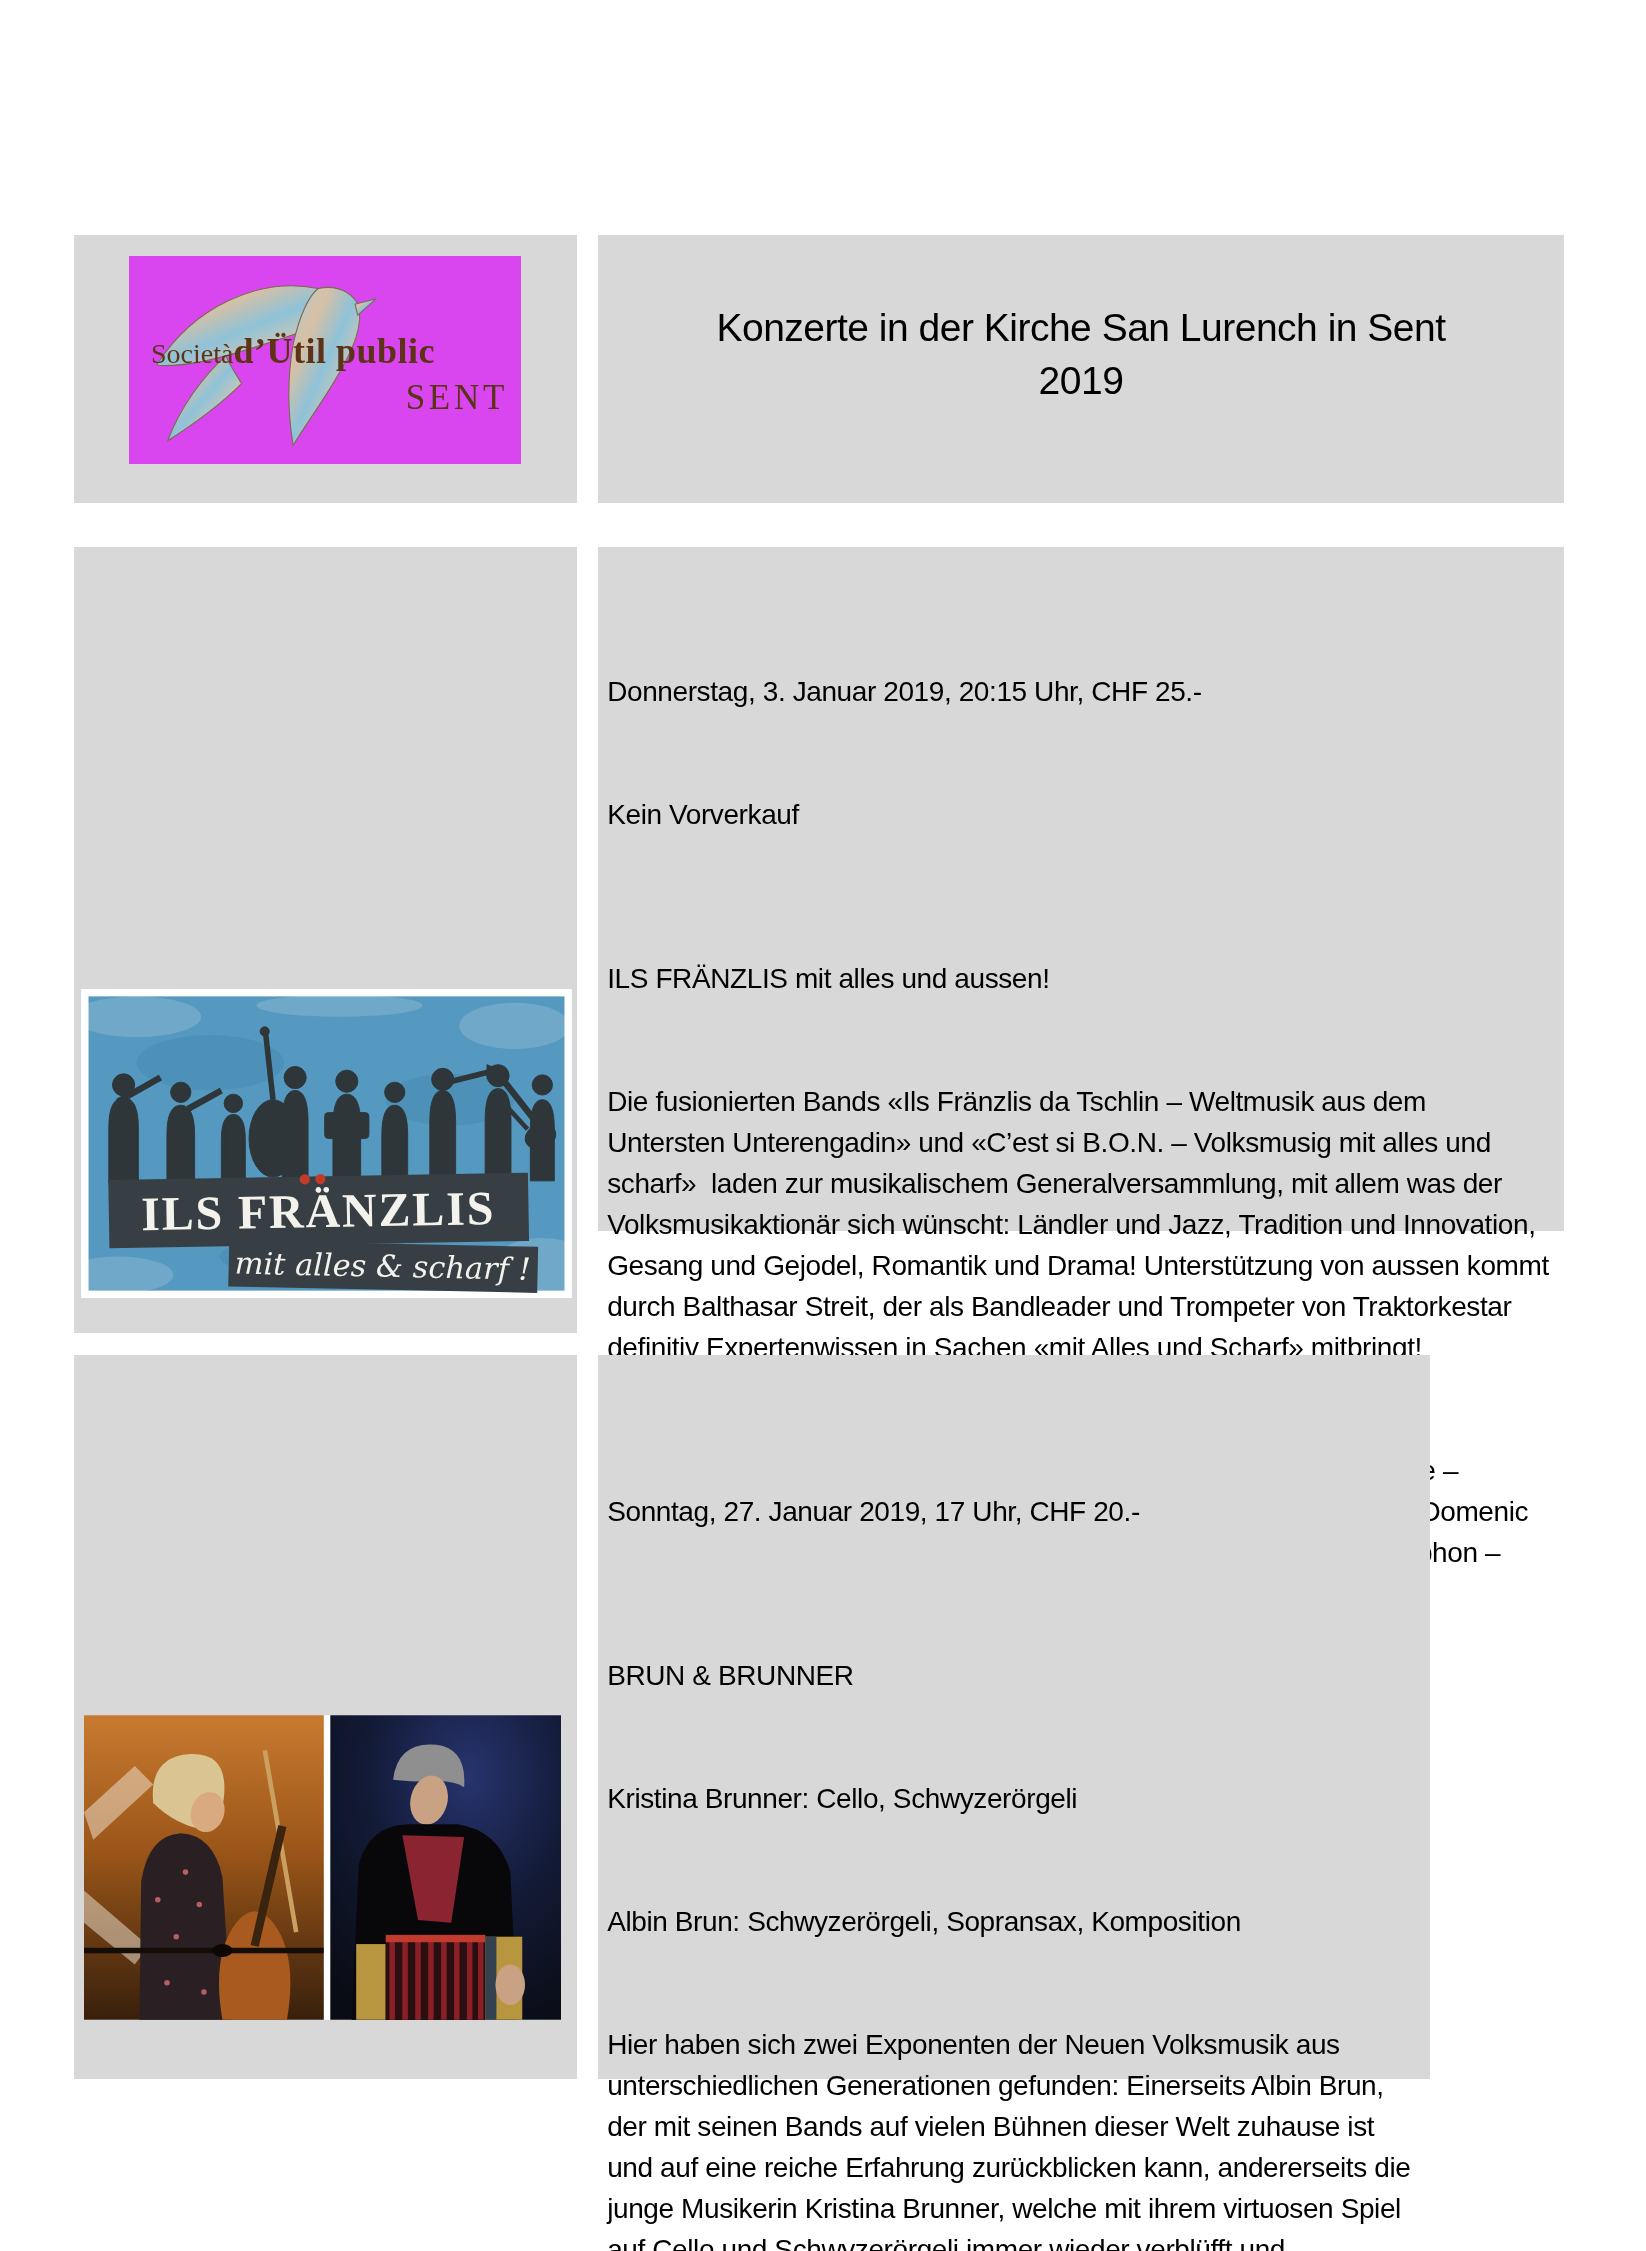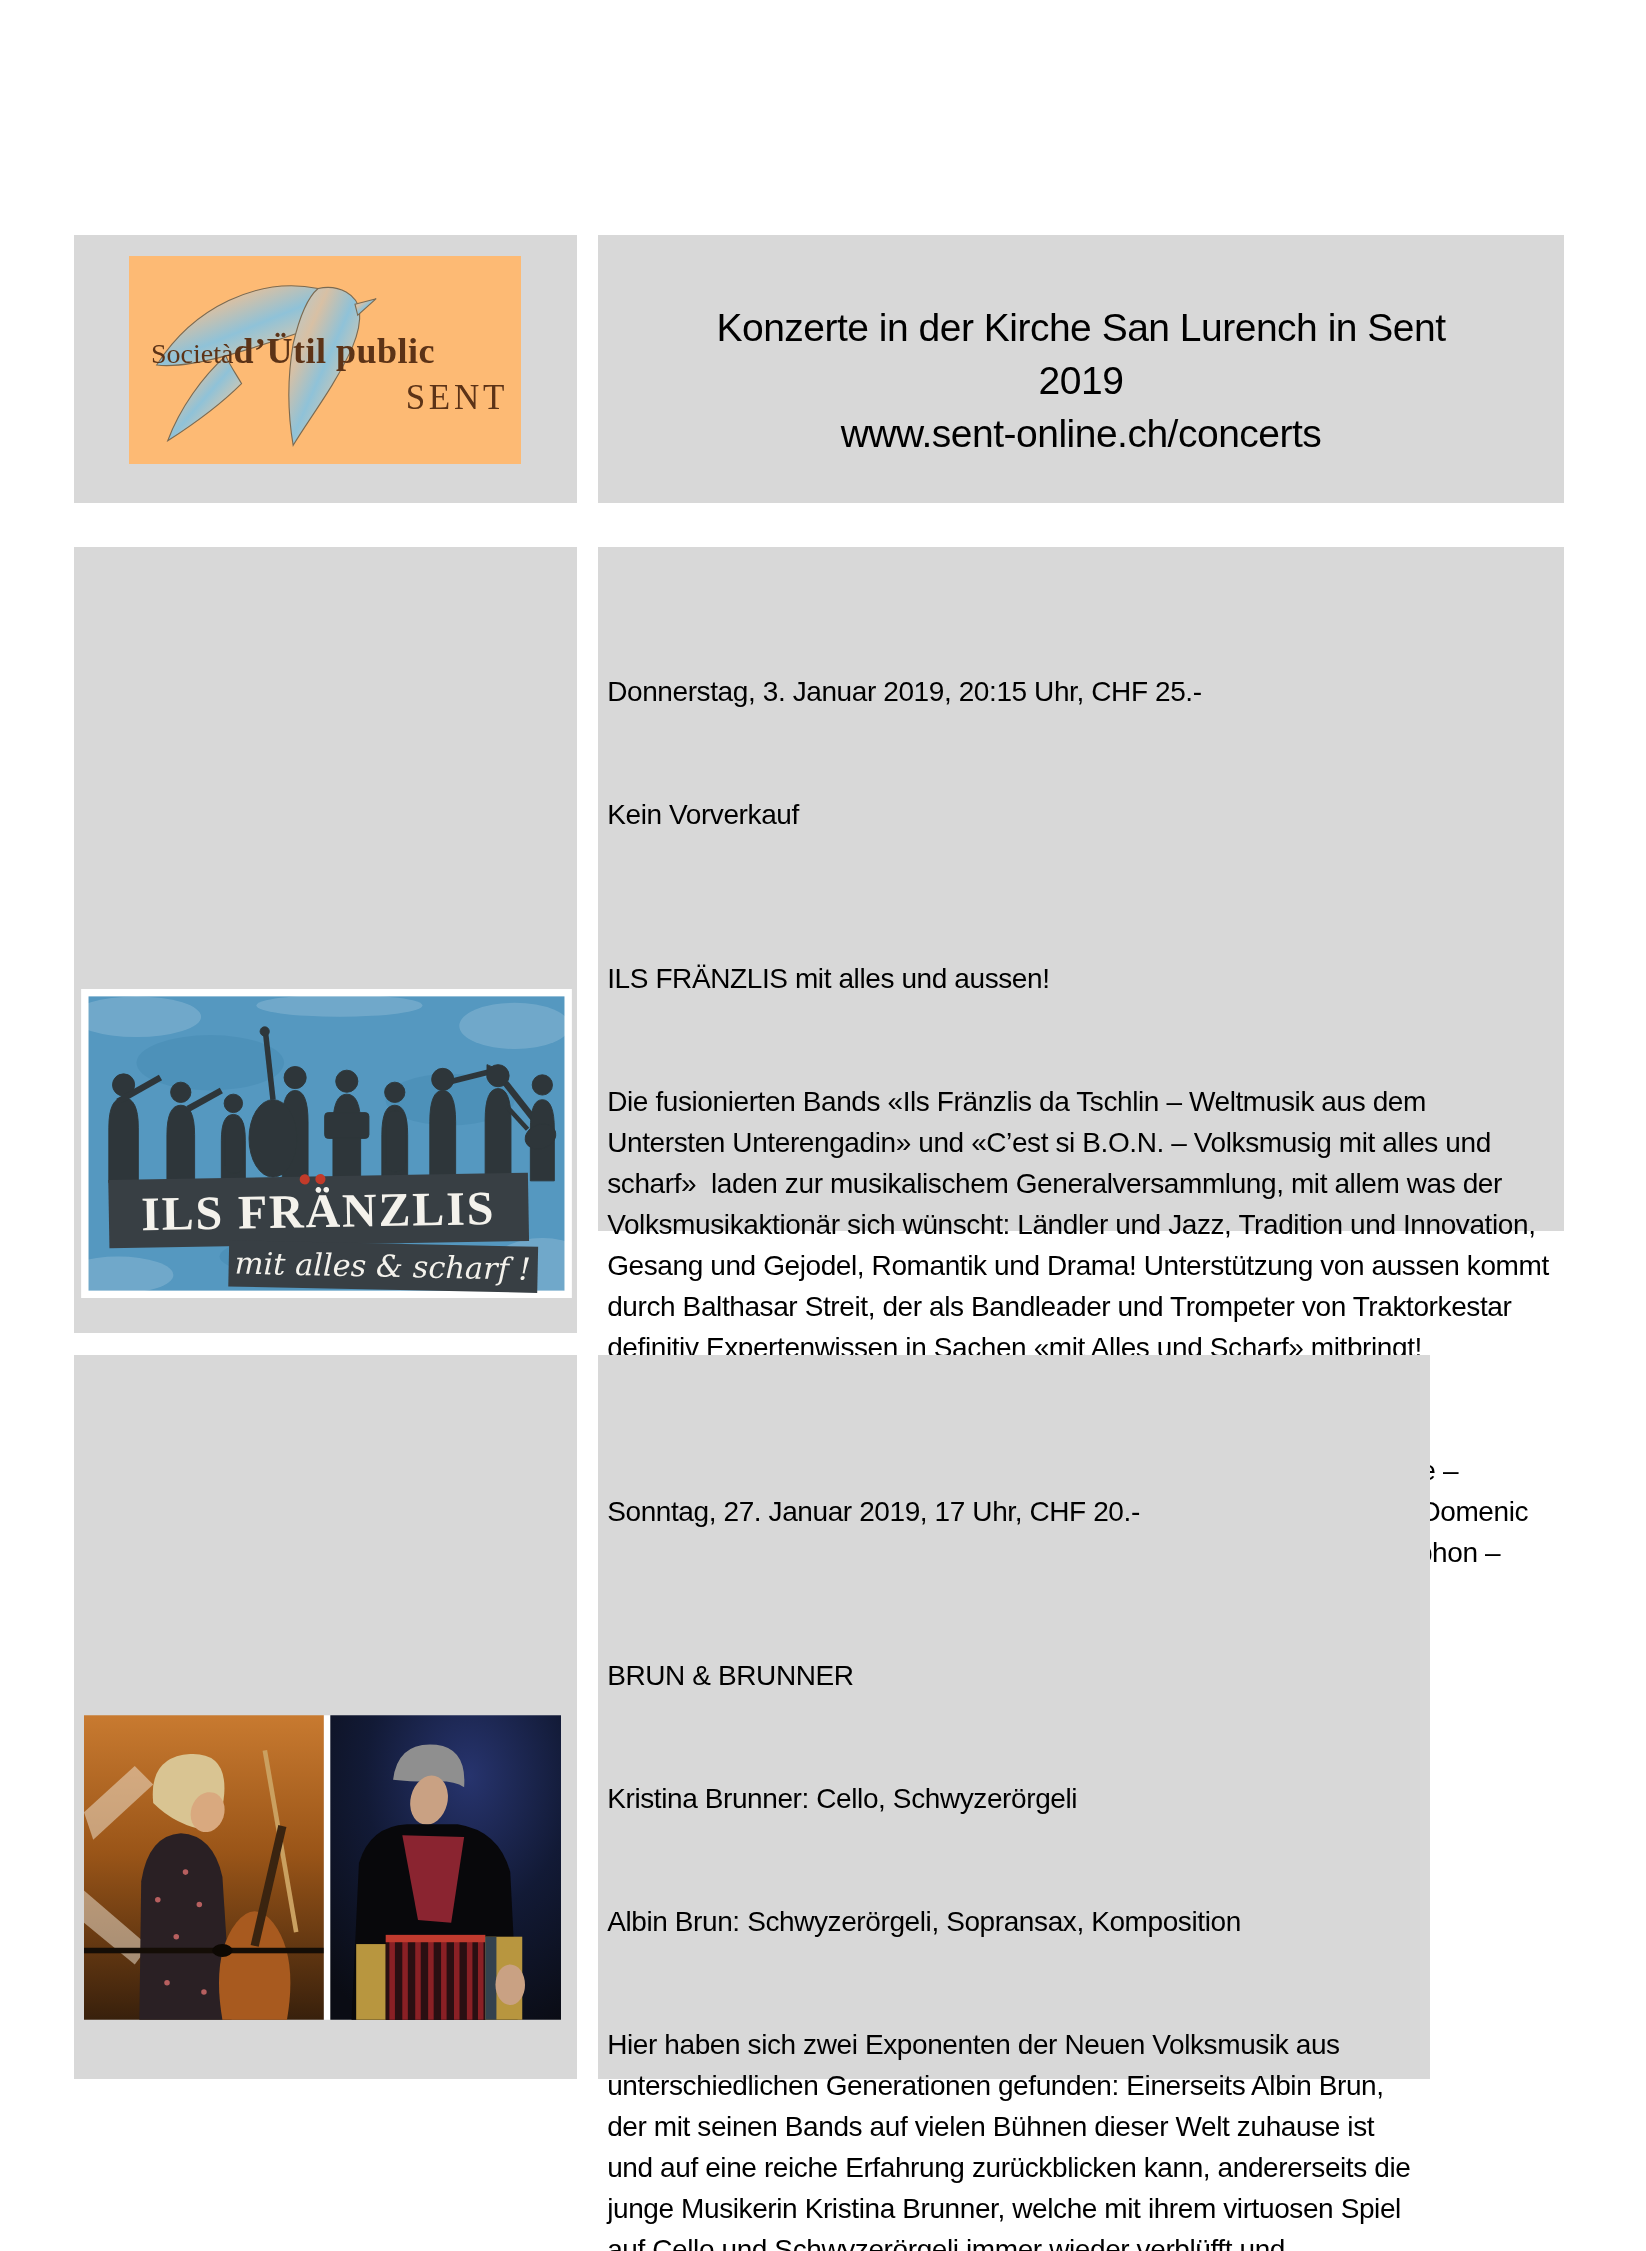--- a/index.html
+++ b/index.html
@@ -5,21 +5,21 @@
   html,body { margin:0; padding:0; background:#ffffff; }
   .page {
     position:relative; width:1647px; height:2252px;
     background:#ffffff; overflow:hidden;
     font-family:"Liberation Sans", sans-serif;
     color:#000;
   }
   .panel { position:absolute; background:#d8d8d8; }
 
   
-  .logo-box { position:absolute; left:55px; top:21px; width:392px; height:208px; background:#fdba74; }
+  .logo-box { position:absolute; left:55px; top:21px; width:392px; height:208px; background:#d946ef; }
   .logo-svg { position:absolute; left:0; top:0; }
   .logo-line1 { position:absolute; left:22px; top:74px; width:362px; white-space:nowrap;
                 font-family:"Liberation Serif", serif; color:#5c3317; }
   .logo-societa { font-size:28px; }
   .logo-util { font-size:36px; font-weight:bold; letter-spacing:0.5px; }
   .logo-sent { position:absolute; right:13px; top:122px;
                font-family:Liberation Serif, serif; font-size:35px; color:#5c3317;
                letter-spacing:3.7px; }
   .title-block { position:absolute; left:0; top:66px; width:100%; text-align:center;
                  font-size:39px; line-height:53px; letter-spacing:-0.5px; }
@@ -66,21 +66,20 @@
       </svg>
       <div class="logo-line1"><span class="logo-societa">Società</span><span class="logo-util">d’Ütil public</span></div>
       <div class="logo-sent">SENT</div>
     </div>
   </div>
 
   <div class="panel" style="left:598px; top:235px; width:966px; height:268px;">
     <div class="title-block">
       <div>Konzerte in der Kirche San Lurench in Sent</div>
       <div>2019</div>
-      <div>www.sent-online.ch/concerts</div>
     </div>
   </div>
 
   <div class="panel" style="left:74px; top:547px; width:503px; height:786px;text-decoration:underline;">
     <div class="art-wrap" style="left:7.4px; top:442px;">
       <svg width="491" height="309" viewBox="0 0 532 335">
         <rect x="0" y="0" width="532" height="335" fill="#ffffff"></rect>
         <rect x="8" y="8" width="516" height="319" fill="#5598c0"></rect>
 
         <g fill="#ffffff" opacity="0.16">

